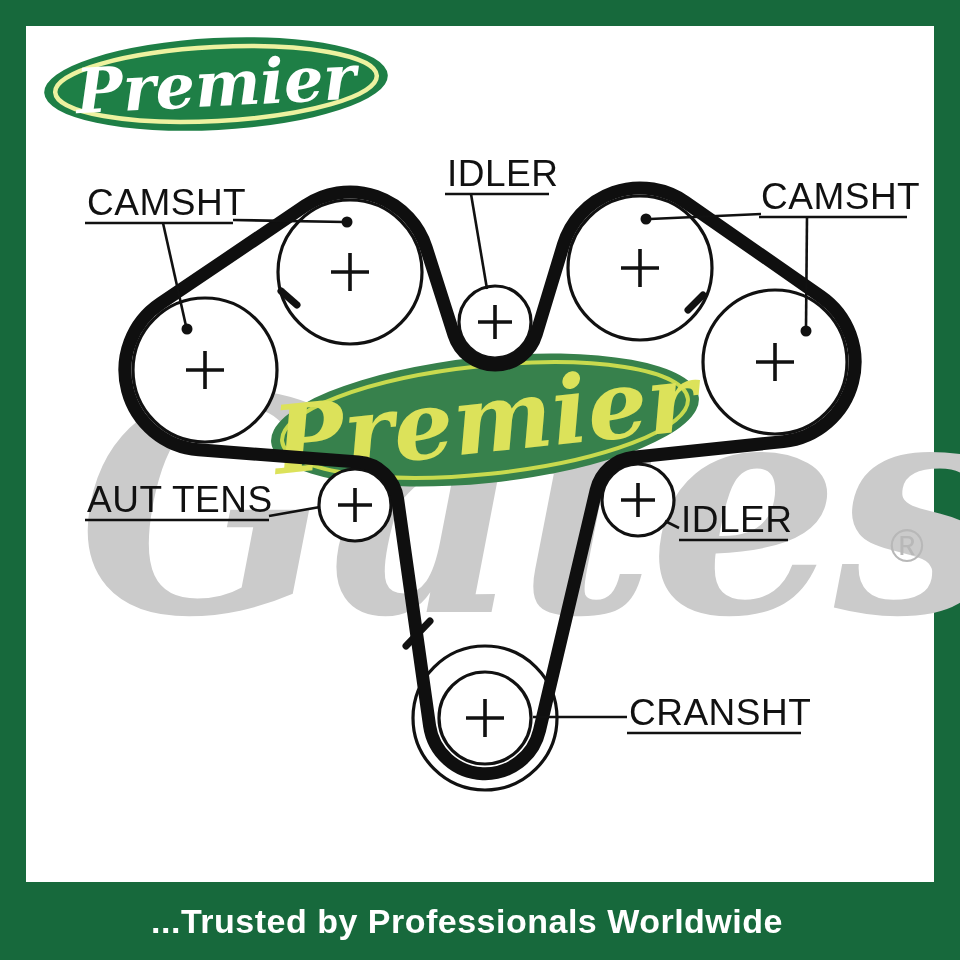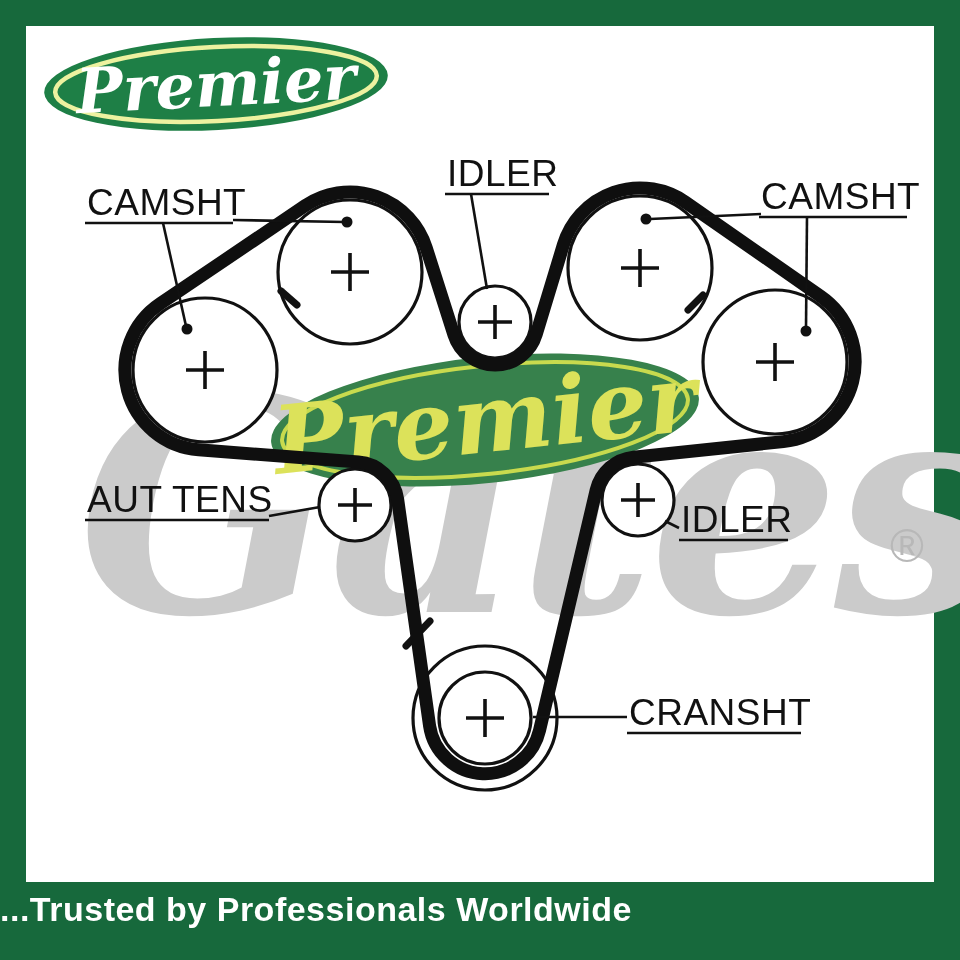--- a/index.html
+++ b/index.html
@@ -1,21 +1,21 @@
 <!DOCTYPE html>
 <html><head>
 <meta charset="utf-8">
 <style>
   html,body{margin:0;padding:0;background:#fff;}
   .page{position:relative;width:960px;height:960px;background:#17693C;overflow:hidden;
         font-family:"Liberation Sans",sans-serif;}
   .inner{position:absolute;left:26px;top:26px;width:908px;height:856px;background:#ffffff;}
   .overlay{position:absolute;left:0;top:0;width:960px;height:960px;}
-  .footer{position:absolute;left:0;bottom:12px;width:960px;height:78px;display:flex;
-          align-items:center;justify-content:flex-start;box-sizing:border-box;padding-right:26px;}
+  .footer{position:absolute;left:0;bottom:0;width:960px;height:78px;display:flex;
+          align-items:center;justify-content:center;box-sizing:border-box;padding-right:26px;}
   .footer span{color:#fff;font-size:34px;font-weight:700;letter-spacing:0.5px;
                font-family:"Liberation Sans",sans-serif;}
   .lbl{font-family:"Liberation Sans",sans-serif;font-size:37px;fill:#111;letter-spacing:0.5px;}
   .belt{fill:none;stroke:#0F0F0F;stroke-width:13;}
   .pulley{fill:#ffffff;stroke:#111;stroke-width:3.2;}
   .cross{stroke:#111;stroke-width:3.6;fill:none;}
   .leader{stroke:#111;stroke-width:2.6;}
   .tick{stroke:#111;stroke-width:7;stroke-linecap:round;}
   .scriptTxt{font-family:"DejaVu Serif",serif;font-style:italic;font-weight:bold;}
 </style>

